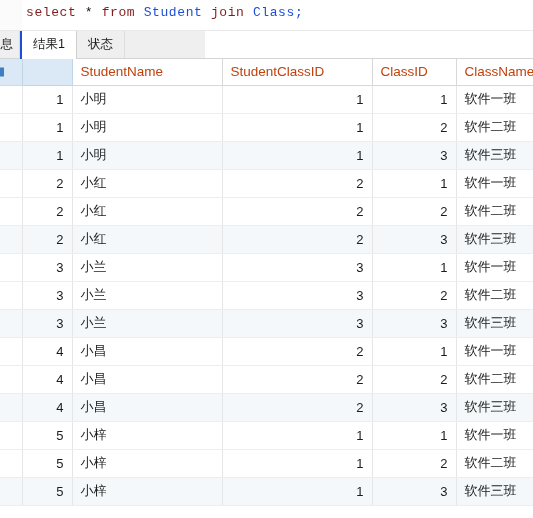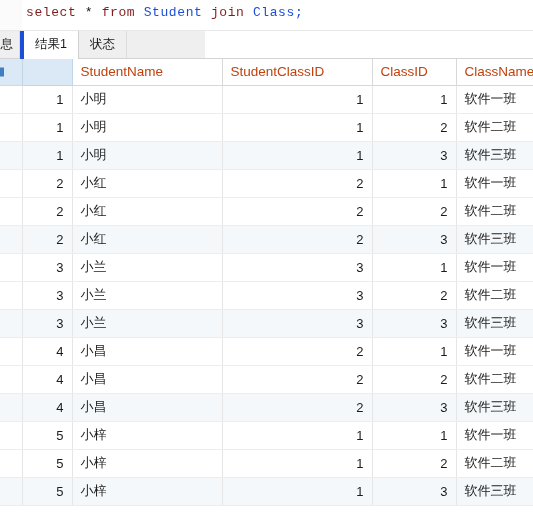--- a/index.html
+++ b/index.html
@@ -76,21 +76,21 @@
   .tab.clipped {
     padding-left: 0;
     padding-right: 6px;
     width: 20px;
     overflow: hidden;
     justify-content: flex-end;
   }
   .tab.active {
     background: #ffffff;
     border-right: 1px solid #d0d0d0;
-    border-left: 4px solid #1d4ed8;
+    border-left: 2px solid #1d4ed8;
     margin-bottom: -1px;
     padding-bottom: 1px;
   }
 
   
   .grid-wrap {
     position: relative;
     height: 459px;
     overflow: hidden;
     background: #ffffff;

